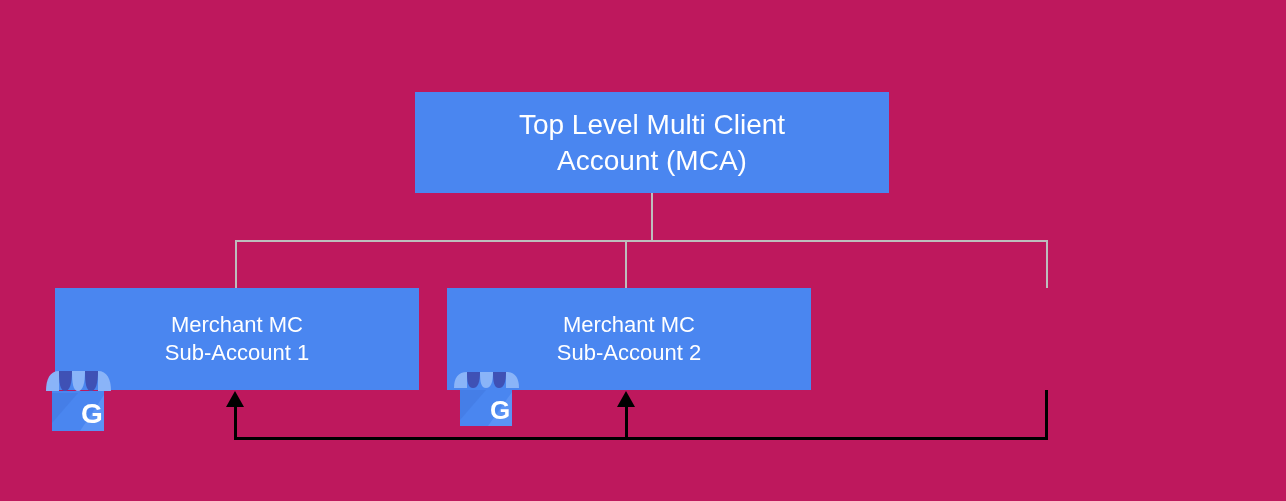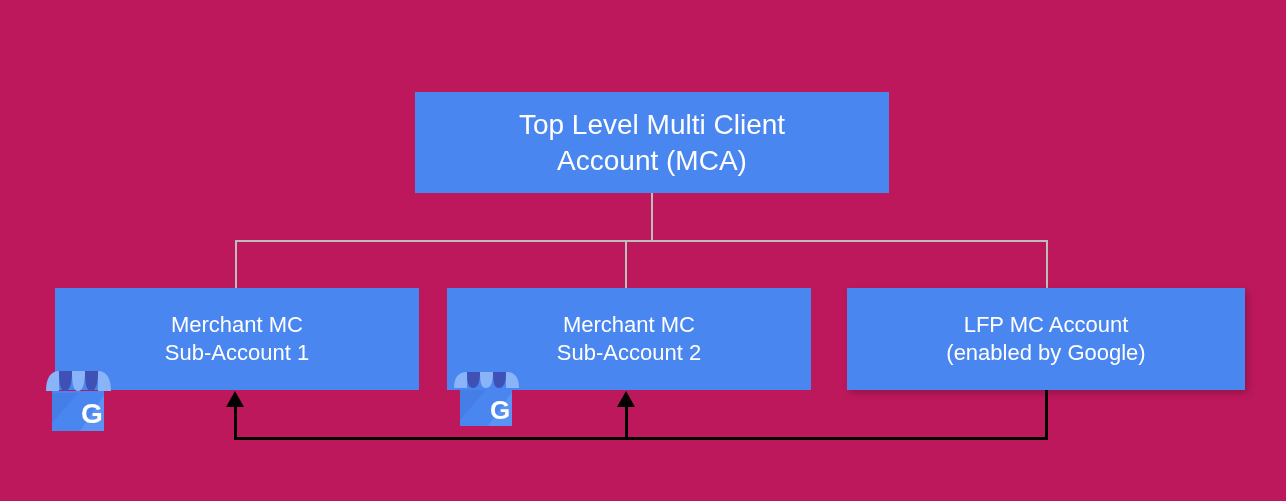--- a/index.html
+++ b/index.html
@@ -180,24 +180,20 @@
   <div class="node-box" id="box-sub1">
     <span class="node-label">Merchant MC
 Sub-Account 1</span>
   </div>
 
   <div class="node-box" id="box-sub2">
     <span class="node-label">Merchant MC
 Sub-Account 2</span>
   </div>
 
-  <div class="node-box" id="box-lfp">
-    <span class="node-label">LFP MC Account
-(enabled by Google)</span>
-  </div>
 
   <svg class="gbp-icon" id="gbp-icon-1" viewBox="0 0 76 72">
     <g>
       <path d="M12 26 L64 26 L64 66 L12 66 Z" fill="#5b93f5"></path>
       <path d="M12 26 L64 26 L64 30 L40 66 L12 66 Z" fill="#4a86f0"></path>
       <path d="M12 28 L38 28 L12 58 Z" fill="#4279e0" opacity="0.55"></path>
       <path d="M6 26 C6 14 10 6 19 6 L19 26 Z" fill="#8ab4f8"></path>
       <path d="M19 6 L32 6 C32 18 30 26 25 26 C20 26 19 18 19 6 Z" fill="#3f51b5"></path>
       <path d="M32 6 L45 6 C45 18 43 26 38 26 C33 26 32 18 32 6 Z" fill="#8ab4f8"></path>
       <path d="M45 6 L58 6 C58 18 56 26 51 26 C46 26 45 18 45 6 Z" fill="#3f51b5"></path>

